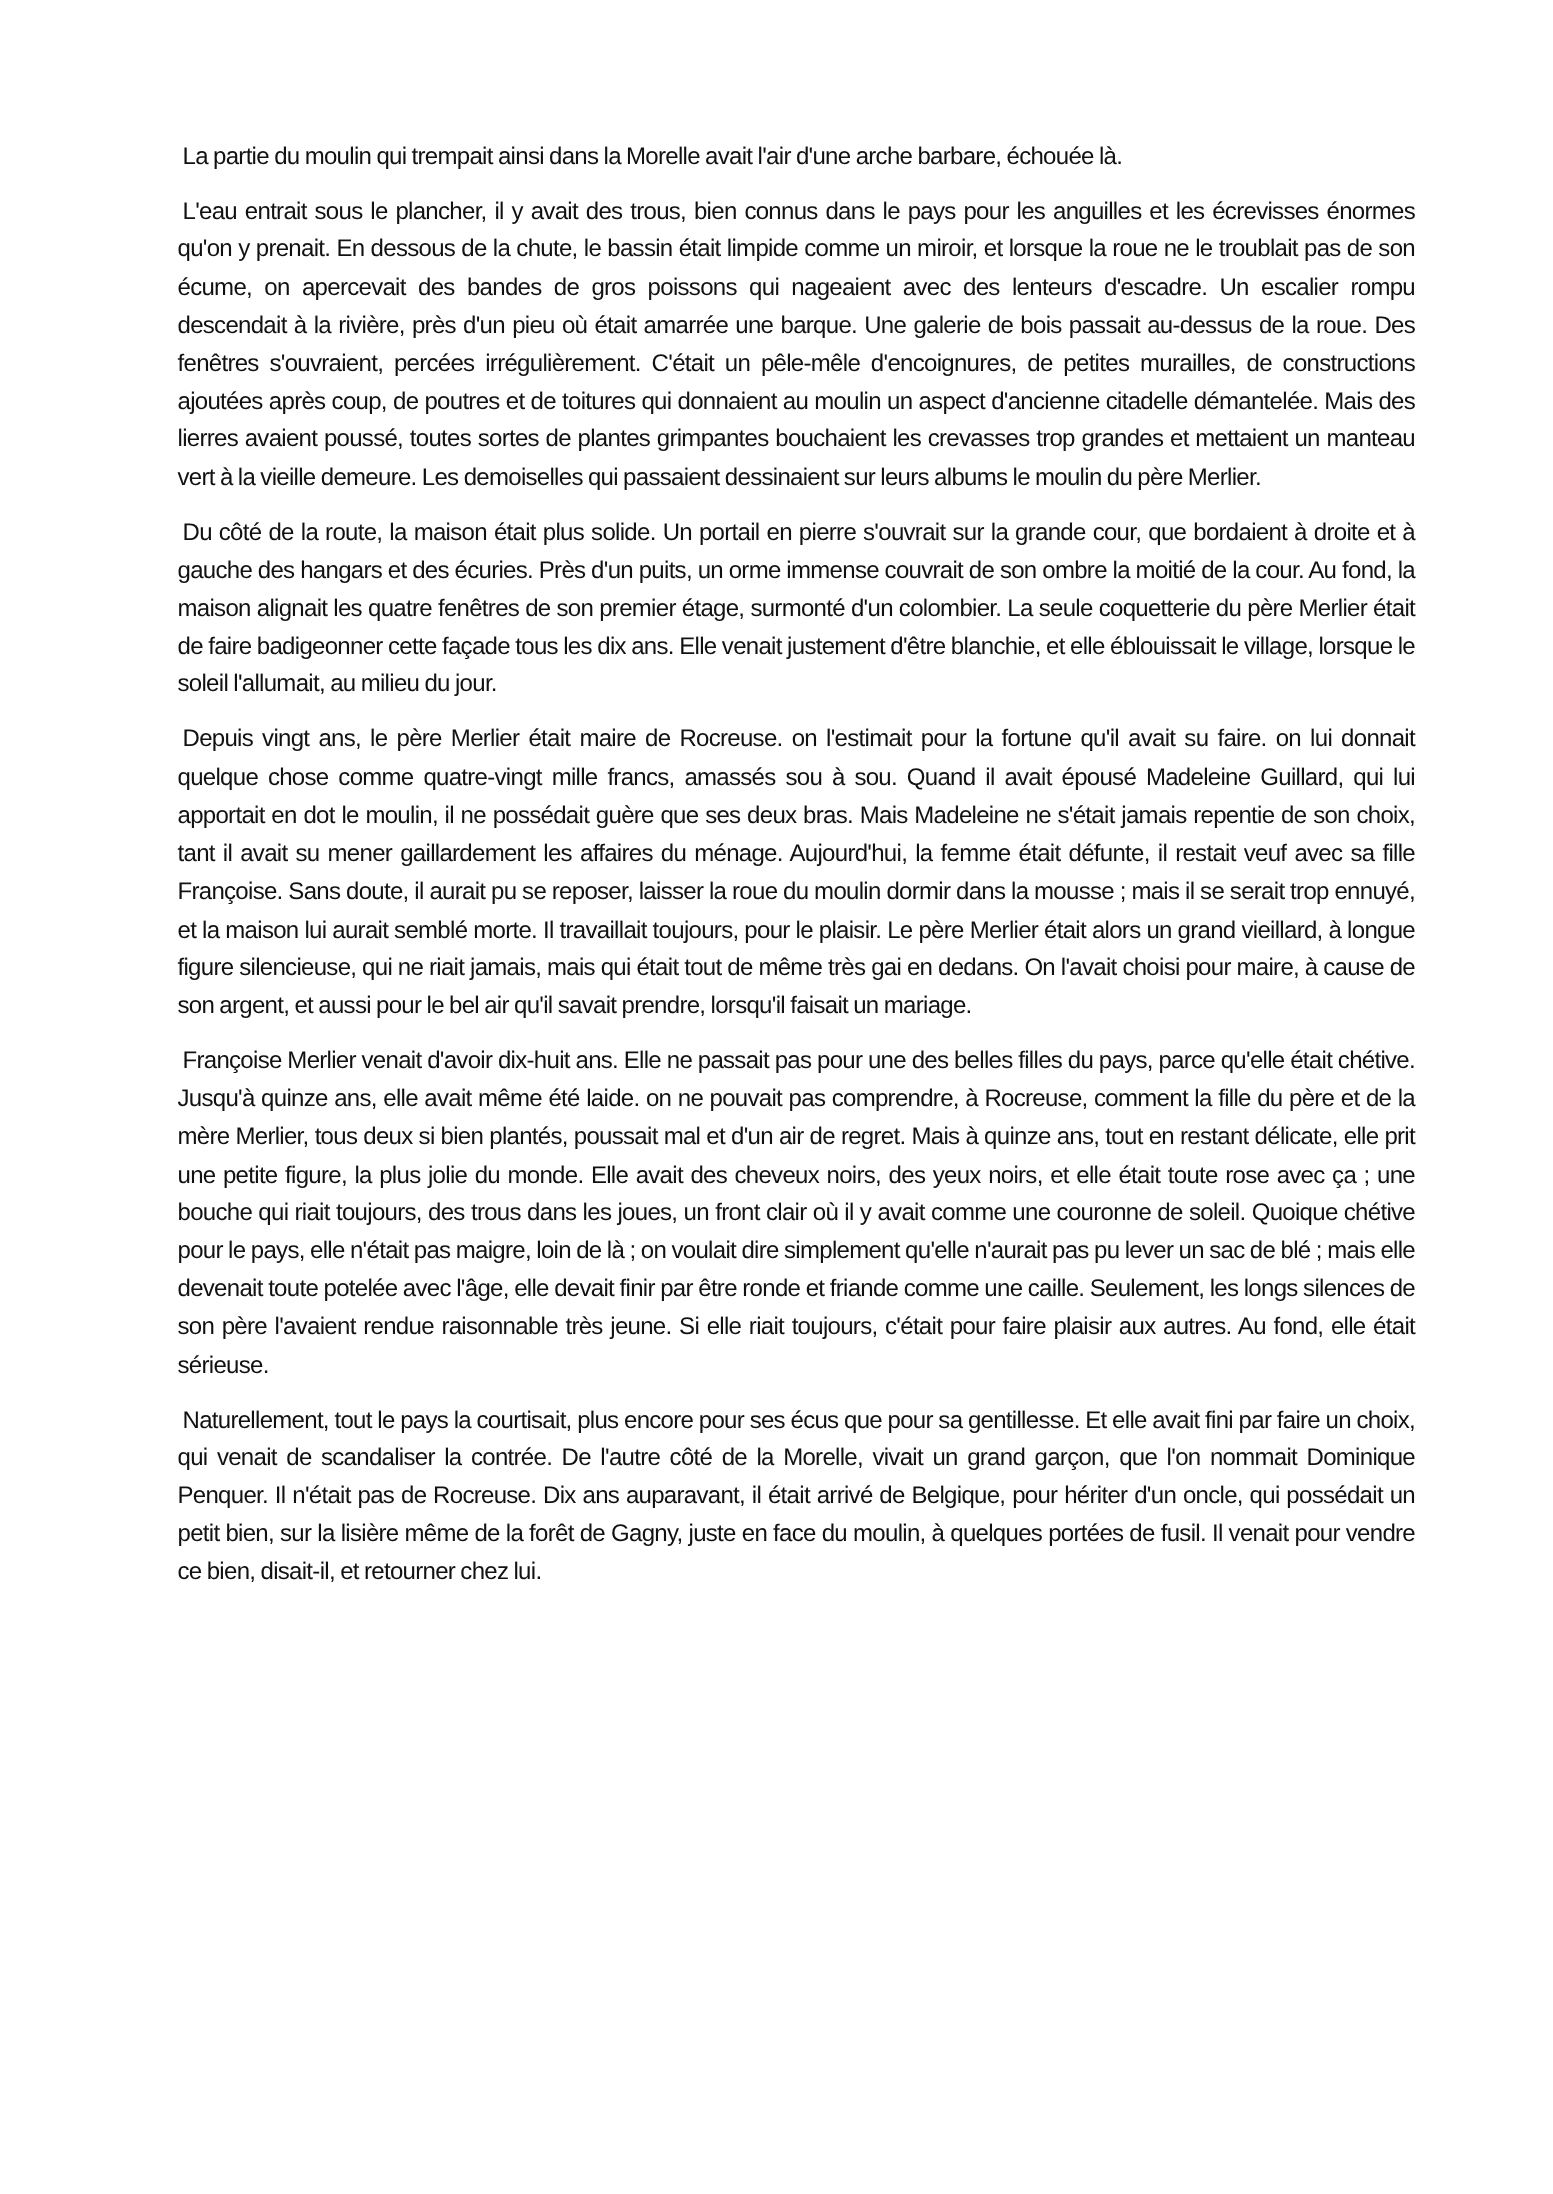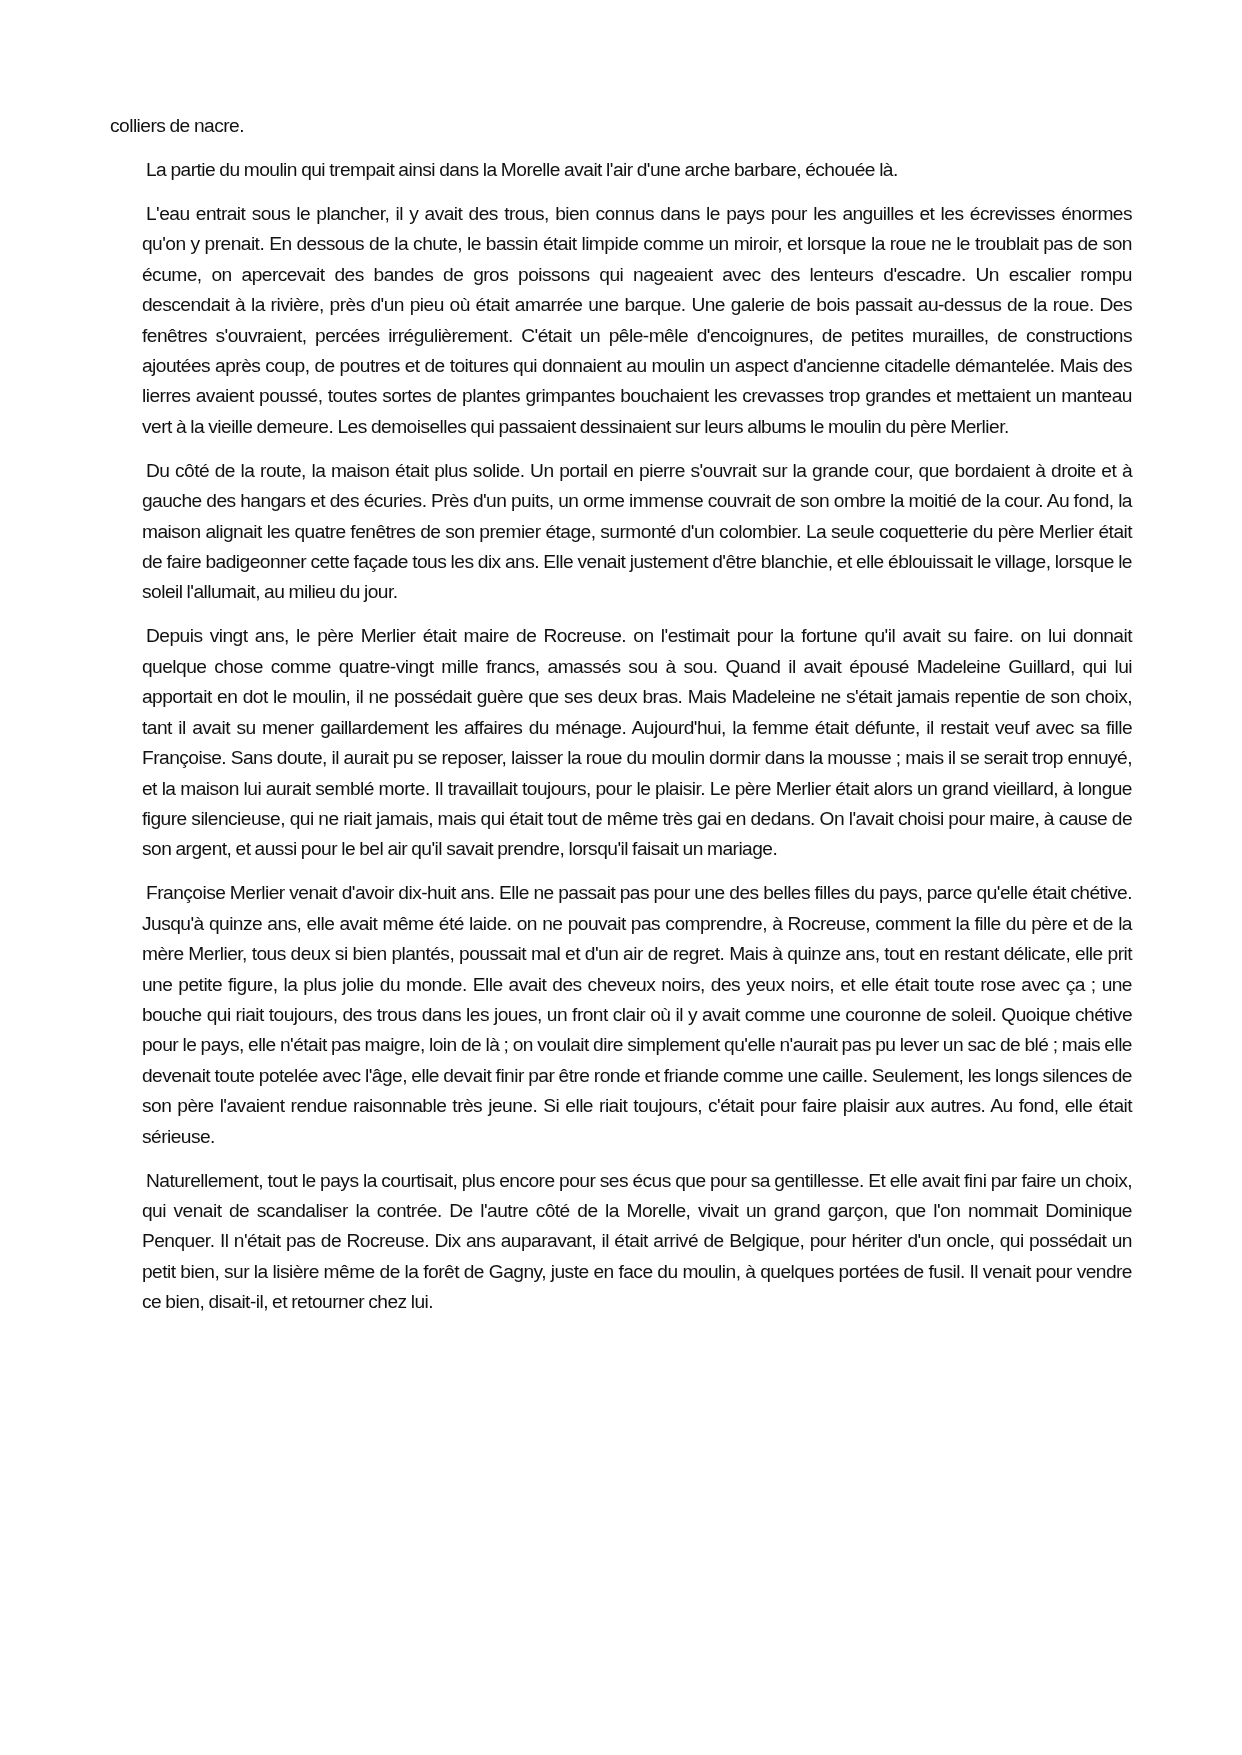--- a/index.html
+++ b/index.html
@@ -35,20 +35,19 @@
     }
     .para.indented {
       text-indent: 4px;
       margin-left: 32px;
     }
   </style>
 </head>
 <body>
 
 <div class="page">
-  <p class="para first-continuation">colliers de nacre.</p>
   <p class="para indented">La partie du moulin qui trempait ainsi dans la Morelle avait l'air d'une arche barbare, échouée là.</p>
   <p class="para indented">L'eau entrait sous le plancher, il y avait des trous, bien connus dans le pays pour les anguilles et les écrevisses énormes qu'on y prenait. En dessous de la chute, le bassin était limpide comme un miroir, et lorsque la roue ne le troublait pas de son écume, on apercevait des bandes de gros poissons qui nageaient avec des lenteurs d'escadre. Un escalier rompu descendait à la rivière, près d'un pieu où était amarrée une barque. Une galerie de bois passait au-dessus de la roue. Des fenêtres s'ouvraient, percées irrégulièrement. C'était un pêle-mêle d'encoignures, de petites murailles, de constructions ajoutées après coup, de poutres et de toitures qui donnaient au moulin un aspect d'ancienne citadelle démantelée. Mais des lierres avaient poussé, toutes sortes de plantes grimpantes bouchaient les crevasses trop grandes et mettaient un manteau vert à la vieille demeure. Les demoiselles qui passaient dessinaient sur leurs albums le moulin du père Merlier.</p>
   <p class="para indented">Du côté de la route, la maison était plus solide. Un portail en pierre s'ouvrait sur la grande cour, que bordaient à droite et à gauche des hangars et des écuries. Près d'un puits, un orme immense couvrait de son ombre la moitié de la cour. Au fond, la maison alignait les quatre fenêtres de son premier étage, surmonté d'un colombier. La seule coquetterie du père Merlier était de faire badigeonner cette façade tous les dix ans. Elle venait justement d'être blanchie, et elle éblouissait le village, lorsque le soleil l'allumait, au milieu du jour.</p>
   <p class="para indented">Depuis vingt ans, le père Merlier était maire de Rocreuse. on l'estimait pour la fortune qu'il avait su faire. on lui donnait quelque chose comme quatre-vingt mille francs, amassés sou à sou. Quand il avait épousé Madeleine Guillard, qui lui apportait en dot le moulin, il ne possédait guère que ses deux bras. Mais Madeleine ne s'était jamais repentie de son choix, tant il avait su mener gaillardement les affaires du ménage. Aujourd'hui, la femme était défunte, il restait veuf avec sa fille Françoise. Sans doute, il aurait pu se reposer, laisser la roue du moulin dormir dans la mousse ; mais il se serait trop ennuyé, et la maison lui aurait semblé morte. Il travaillait toujours, pour le plaisir. Le père Merlier était alors un grand vieillard, à longue figure silencieuse, qui ne riait jamais, mais qui était tout de même très gai en dedans. On l'avait choisi pour maire, à cause de son argent, et aussi pour le bel air qu'il savait prendre, lorsqu'il faisait un mariage.</p>
   <p class="para indented">Françoise Merlier venait d'avoir dix-huit ans. Elle ne passait pas pour une des belles filles du pays, parce qu'elle était chétive. Jusqu'à quinze ans, elle avait même été laide. on ne pouvait pas comprendre, à Rocreuse, comment la fille du père et de la mère Merlier, tous deux si bien plantés, poussait mal et d'un air de regret. Mais à quinze ans, tout en restant délicate, elle prit une petite figure, la plus jolie du monde. Elle avait des cheveux noirs, des yeux noirs, et elle était toute rose avec ça ; une bouche qui riait toujours, des trous dans les joues, un front clair où il y avait comme une couronne de soleil. Quoique chétive pour le pays, elle n'était pas maigre, loin de là ; on voulait dire simplement qu'elle n'aurait pas pu lever un sac de blé ; mais elle devenait toute potelée avec l'âge, elle devait finir par être ronde et friande comme une caille. Seulement, les longs silences de son père l'avaient rendue raisonnable très jeune. Si elle riait toujours, c'était pour faire plaisir aux autres. Au fond, elle était sérieuse.</p>
   <p class="para indented">Naturellement, tout le pays la courtisait, plus encore pour ses écus que pour sa gentillesse. Et elle avait fini par faire un choix, qui venait de scandaliser la contrée. De l'autre côté de la Morelle, vivait un grand garçon, que l'on nommait Dominique Penquer. Il n'était pas de Rocreuse. Dix ans auparavant, il était arrivé de Belgique, pour hériter d'un oncle, qui possédait un petit bien, sur la lisière même de la forêt de Gagny, juste en face du moulin, à quelques portées de fusil. Il venait pour vendre ce bien, disait-il, et retourner chez lui.</p>
 </div>
 
 </body></html>

